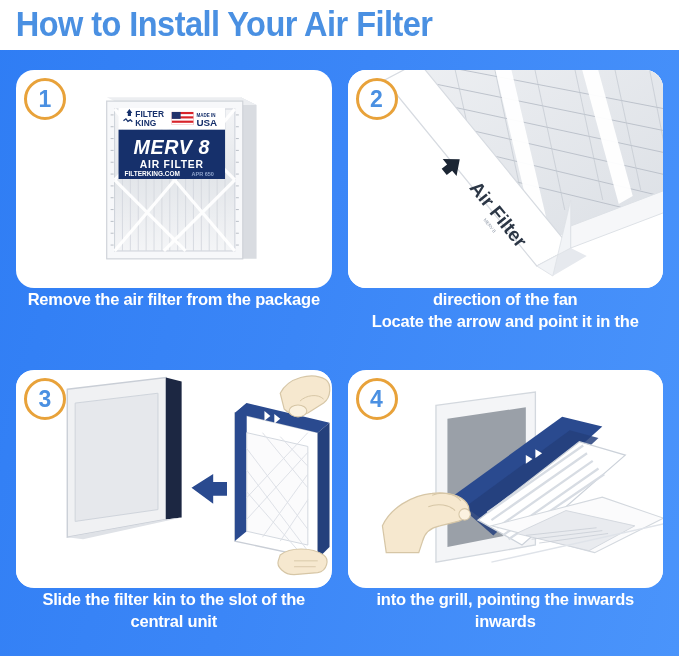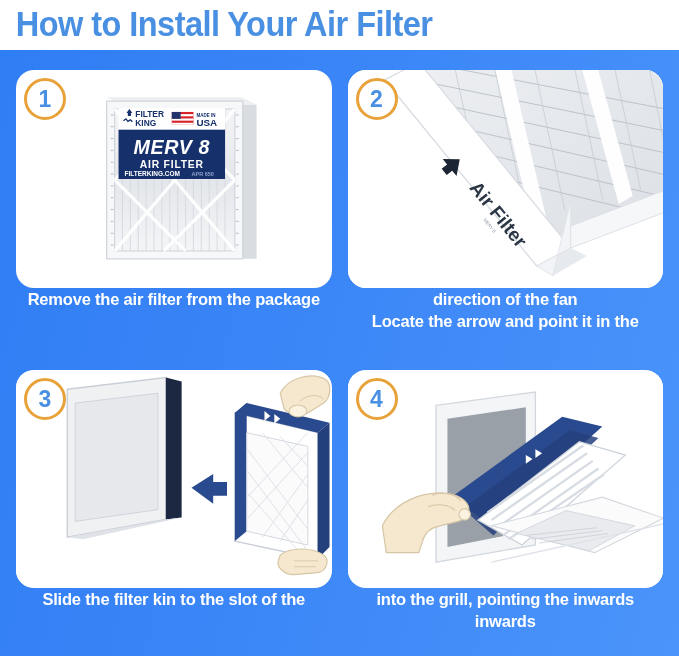--- a/index.html
+++ b/index.html
@@ -336,20 +336,21 @@
             <g>
               <path d="M268,186 C278,178 300,178 312,186 C318,190 316,202 306,204 L282,206 C272,206 264,198 266,192 Z" fill="#f6e8cf" stroke="#d6c6a6" stroke-width="1.2"></path>
               <path d="M282,192 L306,192 M282,198 L304,198" stroke="#d6c6a6" stroke-width="0.9"></path>
             </g>
           </svg>
         </div>
         <div class="badge">3</div>
       </div>
       <div class="caption">
         <div>Slide the filter kin to the slot of the</div>
+        <div>central unit</div>
       </div>
     </div>
 
     <div class="step step-row-2">
       <div class="card">
         <div class="art">
           <svg viewBox="0 0 330 218" preserveAspectRatio="xMidYMid meet">
             <rect x="0" y="0" width="330" height="218" fill="#ffffff"></rect>
 
             <polygon points="92,32 196,18 196,178 92,196" fill="#f4f5f7" stroke="#d3d8de" stroke-width="1.4"></polygon>

